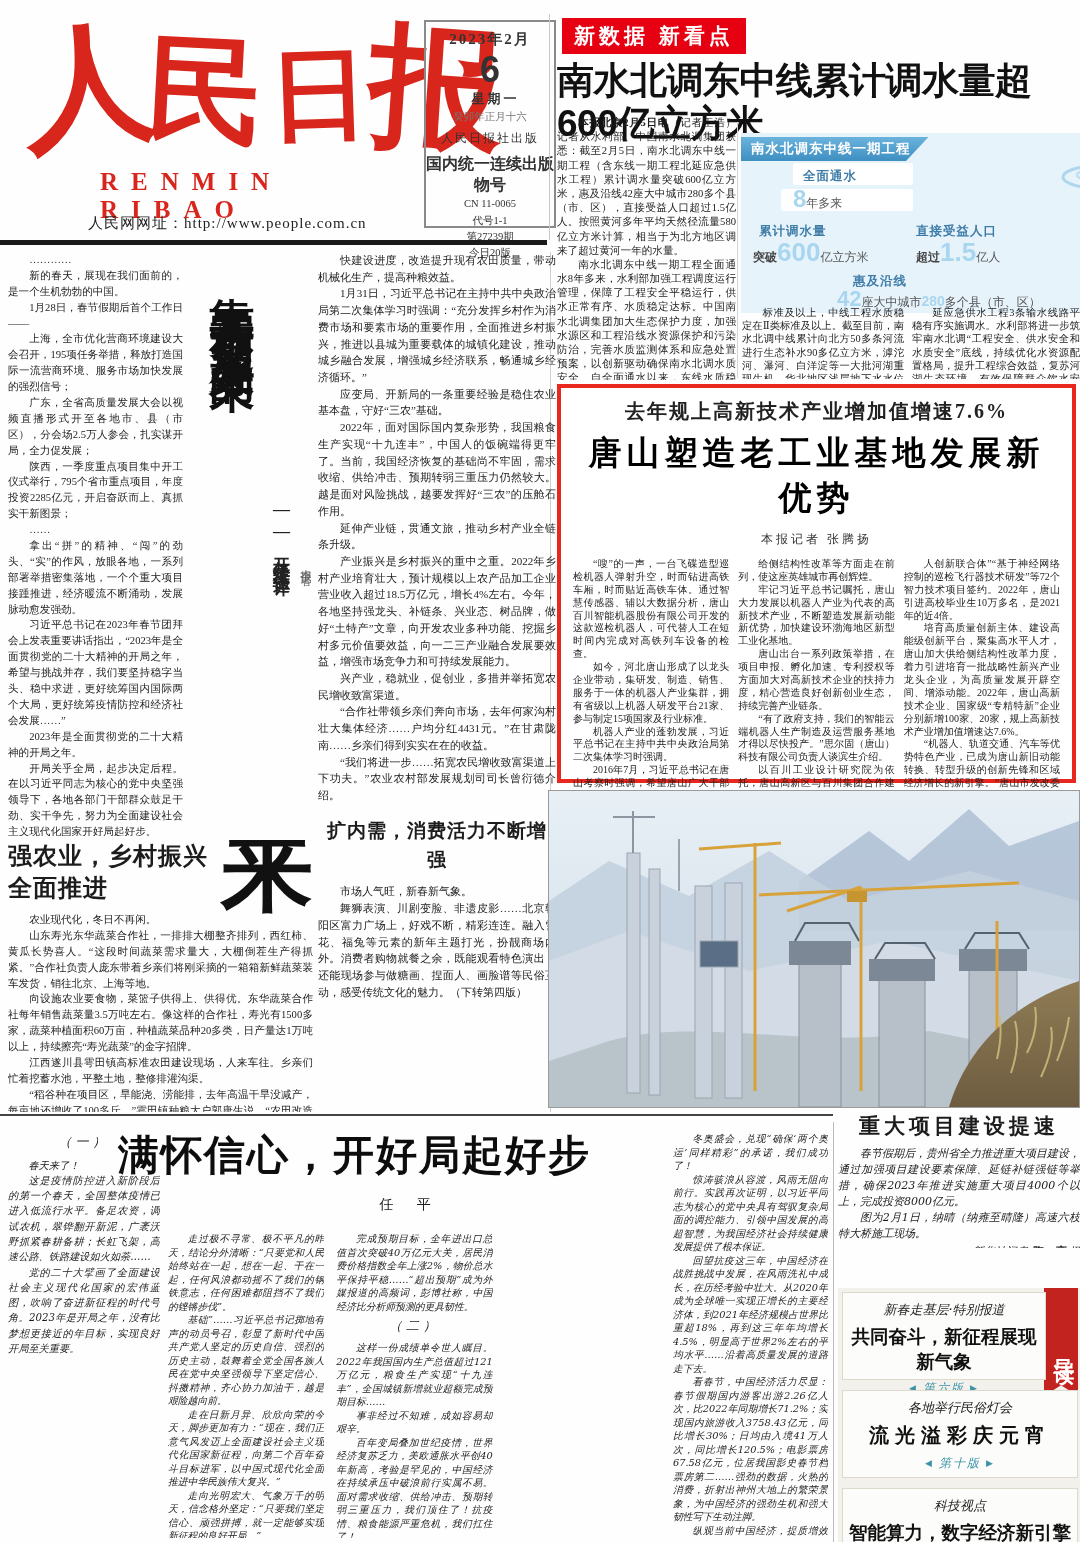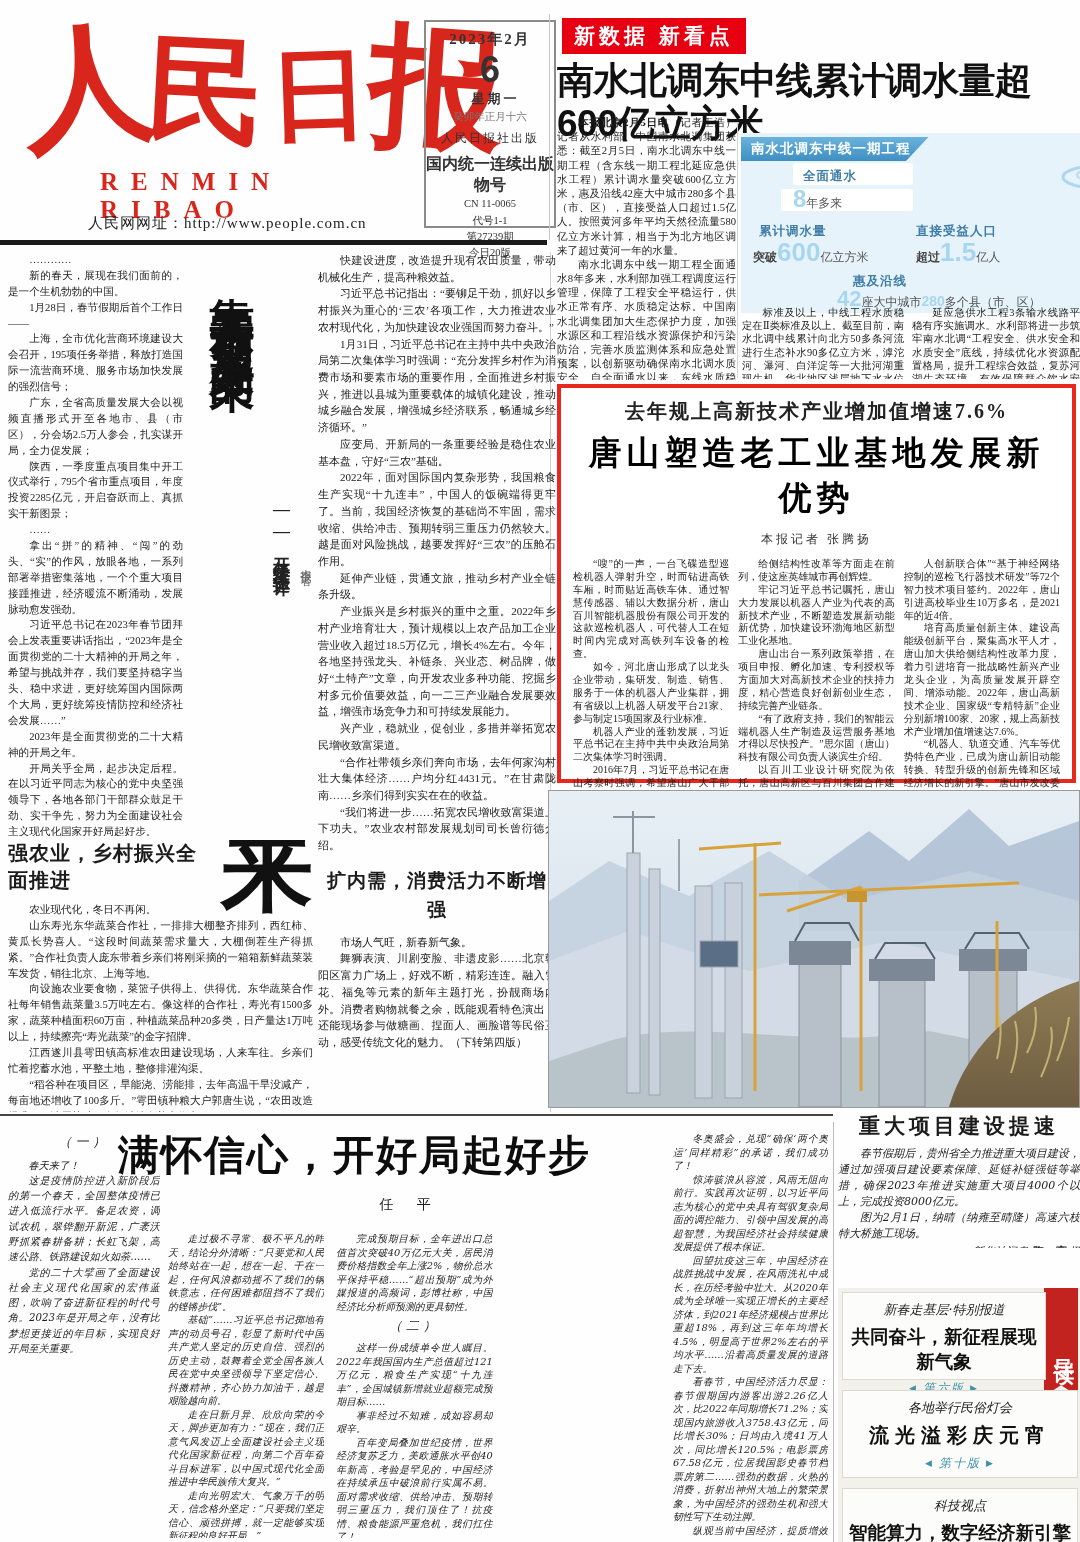--- a/index.html
+++ b/index.html
@@ -65,21 +65,21 @@
   
   #vline-left{left:550px;top:252px;width:1px;height:860px;background:#cfcfcf;}
   #eco-col1{left:8px;top:252px;width:175px;height:584px;font-size:10.6px;line-height:1.5;}
   #eco-vhead{left:192px;top:262px;width:70px;height:572px;writing-mode:vertical-rl;text-orientation:upright;
       font-size:45px;font-weight:900;letter-spacing:7px;color:#111;}
   #eco-vsub{left:267px;top:500px;width:26px;height:330px;writing-mode:vertical-rl;text-orientation:upright;
       font-size:17px;font-weight:600;color:#222;letter-spacing:3px;}
   #eco-vby{left:297px;top:560px;width:16px;height:120px;writing-mode:vertical-rl;text-orientation:upright;
       font-size:11px;color:#666;letter-spacing:2px;}
   #qiang{left:8px;top:840px;width:305px;height:272px;}
-  #qiang-head{font-size:20px;font-weight:800;letter-spacing:1px;margin:0 0 8px 0;font-family:Liberation Mono, monospace;}
+  #qiang-head{font-size:24px;font-weight:800;letter-spacing:1px;margin:0 0 8px 0;font-family:Liberation Mono, monospace;}
   #qiang-big{float:right;font-size:92px;font-weight:900;line-height:.95;margin:-14px 0 4px 10px;color:#111;}
   #qiang-body{font-size:10.6px;line-height:1.5;}
   #eco-col2{left:318px;top:252px;width:238px;height:860px;font-size:11px;line-height:1.52;}
   #kuo-head{text-align:center;font-size:19px;font-weight:800;letter-spacing:1px;margin:13px 0 9px 0;}
 
   #rule-bottom{left:0;top:1114px;width:833px;height:2px;background:#444;}
 
   
   #photo{left:548px;top:790px;width:532px;height:318px;border:1px solid #9a9a9a;box-sizing:border-box;background:#dfe9f1;}
 
@@ -253,21 +253,20 @@
       <p class="para">山东寿光东华蔬菜合作社，一排排大棚整齐排列，西红柿、黄瓜长势喜人。“这段时间蔬菜需求量大，大棚倒茬生产得抓紧。”合作社负责人庞东带着乡亲们将刚采摘的一箱箱新鲜蔬菜装车发货，销往北京、上海等地。</p>
       <p class="para">向设施农业要食物，菜篮子供得上、供得优。东华蔬菜合作社每年销售蔬菜量3.5万吨左右。像这样的合作社，寿光有1500多家，蔬菜种植面积60万亩，种植蔬菜品种20多类，日产量达1万吨以上，持续擦亮“寿光蔬菜”的金字招牌。</p>
       <p class="para">江西遂川县雩田镇高标准农田建设现场，人来车往。乡亲们忙着挖蓄水池，平整土地，整修排灌沟渠。</p>
       <p class="para">“稻谷种在项目区，旱能浇、涝能排，去年高温干旱没减产，每亩地还增收了100多斤。”雩田镇种粮大户郭唐生说，“农田改造提升，稻油压茬种，今年继续奔着丰收去。”</p>
     </div>
 </div>
 
 <div class="abs clip" id="eco-col2">
   <div class="just">
       <p class="para">快建设进度，改造提升现有农田质量，带动机械化生产，提高种粮效益。</p>
-      <p class="para">习近平总书记指出：“要铆足干劲，抓好以乡村振兴为重心的‘三农’各项工作，大力推进农业农村现代化，为加快建设农业强国而努力奋斗。”</p>
       <p class="para">1月31日，习近平总书记在主持中共中央政治局第二次集体学习时强调：“充分发挥乡村作为消费市场和要素市场的重要作用，全面推进乡村振兴，推进以县城为重要载体的城镇化建设，推动城乡融合发展，增强城乡经济联系，畅通城乡经济循环。”</p>
       <p class="para">应变局、开新局的一条重要经验是稳住农业基本盘，守好“三农”基础。</p>
       <p class="para">2022年，面对国际国内复杂形势，我国粮食生产实现“十九连丰”，中国人的饭碗端得更牢了。当前，我国经济恢复的基础尚不牢固，需求收缩、供给冲击、预期转弱三重压力仍然较大。越是面对风险挑战，越要发挥好“三农”的压舱石作用。</p>
       <p class="para">延伸产业链，贯通文旅，推动乡村产业全链条升级。</p>
       <p class="para">产业振兴是乡村振兴的重中之重。2022年乡村产业培育壮大，预计规模以上农产品加工企业营业收入超过18.5万亿元，增长4%左右。今年，各地坚持强龙头、补链条、兴业态、树品牌，做好“土特产”文章，向开发农业多种功能、挖掘乡村多元价值要效益，向一二三产业融合发展要效益，增强市场竞争力和可持续发展能力。</p>
       <p class="para">兴产业，稳就业，促创业，多措并举拓宽农民增收致富渠道。</p>
       <p class="para">“合作社带领乡亲们奔向市场，去年何家沟村壮大集体经济……户均分红4431元。”在甘肃陇南……乡亲们得到实实在在的收益。</p>
       <p class="para">“我们将进一步……拓宽农民增收致富渠道上下功夫。”农业农村部发展规划司司长曾衍德介绍。</p>
     </div>
   <div id="kuo-head" class="hei">扩内需，消费活力不断增强</div>

